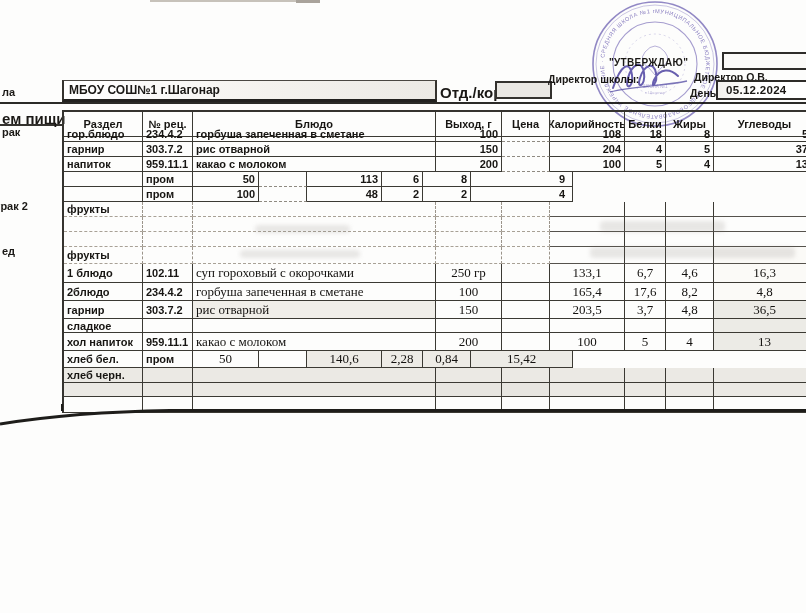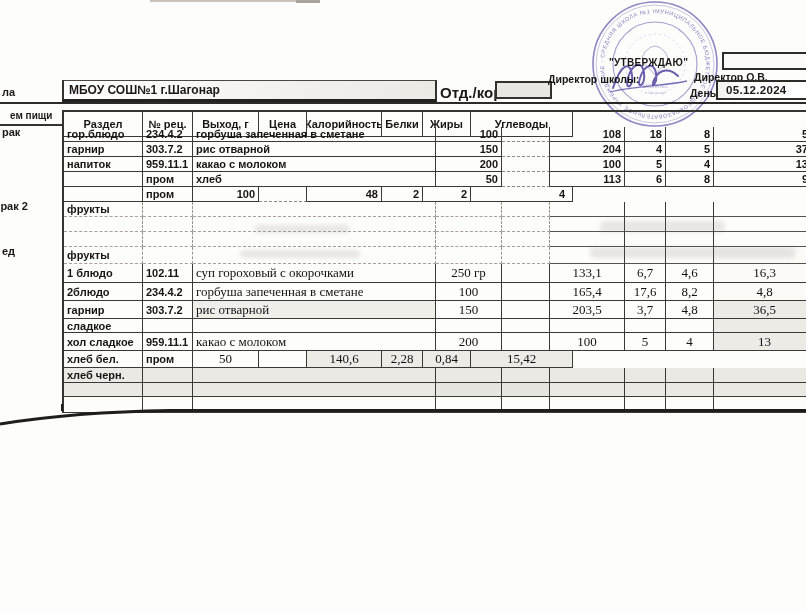--- a/index.html
+++ b/index.html
@@ -38,21 +38,21 @@
     left:716px;top:80px;width:98px;height:20px;box-sizing:border-box;
     border:2px solid #2e2c29;background:linear-gradient(90deg,#f3f1ed,#ffffff 40%);
     display:flex;align-items:center;justify-content:flex-start;padding-left:8px;
     font-size:11.5px;font-weight:700;letter-spacing:.3px;
   }
   .hline-top{left:0;top:102px;width:806px;height:2px;background:#2b2a27;}
   .hline-left-ext{left:0;top:124px;width:62px;height:2px;background:#35332f;}
   
   .side-label{font-size:11px;font-weight:700;white-space:nowrap;}
   .lab-school{left:2px;top:86px;}
-  .lab-meal{left:10px;top:110px;font-size:10px;}
+  .lab-meal{left:2px;top:110px;font-size:15px;}
   .lab-bf{left:2px;top:126px;}
   .lab-bf2{left:-5px;top:200px;}
   .lab-lunch{left:2px;top:245px;}
   
   .menu-table{
     left:62px;top:110px;
     border-top:2px solid #35332f;border-left:2px solid #35332f;
   }
   .trow{display:flex;}
   .cell{
@@ -145,20 +145,21 @@
 
 <div class="abs side-label lab-meal">ем пищи</div>
 <div class="abs side-label lab-bf">рак</div>
 <div class="abs side-label lab-bf2">трак 2</div>
 <div class="abs side-label lab-lunch">ед</div>
 
 <div class="abs menu-table">
     <div class="trow sec-header row-0" style="height: 15px;">
       <div class="cell c0" style="width: 79px; height: 15px;">Раздел</div>
       <div class="cell c1" style="width: 50px; height: 15px;">№ рец.</div>
+      <div class="cell c2" style="width: 243px; height: 15px;">Блюдо</div>
       <div class="cell c3" style="width: 66px; height: 15px;">Выход, г</div>
       <div class="cell c4" style="width: 48px; height: 15px;">Цена</div>
       <div class="cell c5" style="width: 75px; height: 15px;">Калорийность</div>
       <div class="cell c6" style="width: 41px; height: 15px;">Белки</div>
       <div class="cell c7" style="width: 48px; height: 15px;">Жиры</div>
       <div class="cell c8" style="width: 102px; height: 15px;">Углеводы</div>
     </div>
     <div class="trow sec-breakfast row-1" style="height: 15px;">
       <div class="cell c0" style="width: 79px; height: 15px;">гор.блюдо</div>
       <div class="cell c1" style="width: 50px; height: 15px;">234.4.2</div>
@@ -188,21 +189,20 @@
       <div class="cell c3" style="width: 66px; height: 15px;">200</div>
       <div class="cell c4" style="width: 48px; height: 15px;"></div>
       <div class="cell c5" style="width: 75px; height: 15px;">100</div>
       <div class="cell c6" style="width: 41px; height: 15px;">5</div>
       <div class="cell c7" style="width: 48px; height: 15px;">4</div>
       <div class="cell c8" style="width: 102px; height: 15px;">13</div>
     </div>
     <div class="trow sec-breakfast row-4" style="height: 15px;">
       <div class="cell c0" style="width: 79px; height: 15px;"></div>
       <div class="cell c1" style="width: 50px; height: 15px;">пром</div>
-      <div class="cell c2" style="width: 243px; height: 15px;">хлеб</div>
       <div class="cell c3" style="width: 66px; height: 15px;">50</div>
       <div class="cell c4" style="width: 48px; height: 15px;"></div>
       <div class="cell c5" style="width: 75px; height: 15px;">113</div>
       <div class="cell c6" style="width: 41px; height: 15px;">6</div>
       <div class="cell c7" style="width: 48px; height: 15px;">8</div>
       <div class="cell c8" style="width: 102px; height: 15px;">9</div>
     </div>
     <div class="trow sec-breakfast row-5" style="height: 15px;">
       <div class="cell c0" style="width: 79px; height: 15px;"></div>
       <div class="cell c1" style="width: 50px; height: 15px;">пром</div>
@@ -295,21 +295,21 @@
       <div class="cell c1" style="width: 50px; height: 14px;"></div>
       <div class="cell c2" style="width: 243px; height: 14px;"></div>
       <div class="cell c3" style="width: 66px; height: 14px;"></div>
       <div class="cell c4" style="width: 48px; height: 14px;"></div>
       <div class="cell c5" style="width: 75px; height: 14px;"></div>
       <div class="cell c6" style="width: 41px; height: 14px;"></div>
       <div class="cell c7" style="width: 48px; height: 14px;"></div>
       <div class="cell c8" style="width: 102px; height: 14px;"></div>
     </div>
     <div class="trow sec-lunch row-14" style="height: 18px;">
-      <div class="cell c0" style="width: 79px; height: 18px;">хол сладкое</div>
+      <div class="cell c0" style="width: 79px; height: 18px;">хол напиток</div>
       <div class="cell c1" style="width: 50px; height: 18px;">959.11.1</div>
       <div class="cell c2" style="width: 243px; height: 18px;">какао с молоком</div>
       <div class="cell c3" style="width: 66px; height: 18px;">200</div>
       <div class="cell c4" style="width: 48px; height: 18px;"></div>
       <div class="cell c5" style="width: 75px; height: 18px;">100</div>
       <div class="cell c6" style="width: 41px; height: 18px;">5</div>
       <div class="cell c7" style="width: 48px; height: 18px;">4</div>
       <div class="cell c8" style="width: 102px; height: 18px;">13</div>
     </div>
     <div class="trow sec-lunch row-15" style="height: 17px;">

